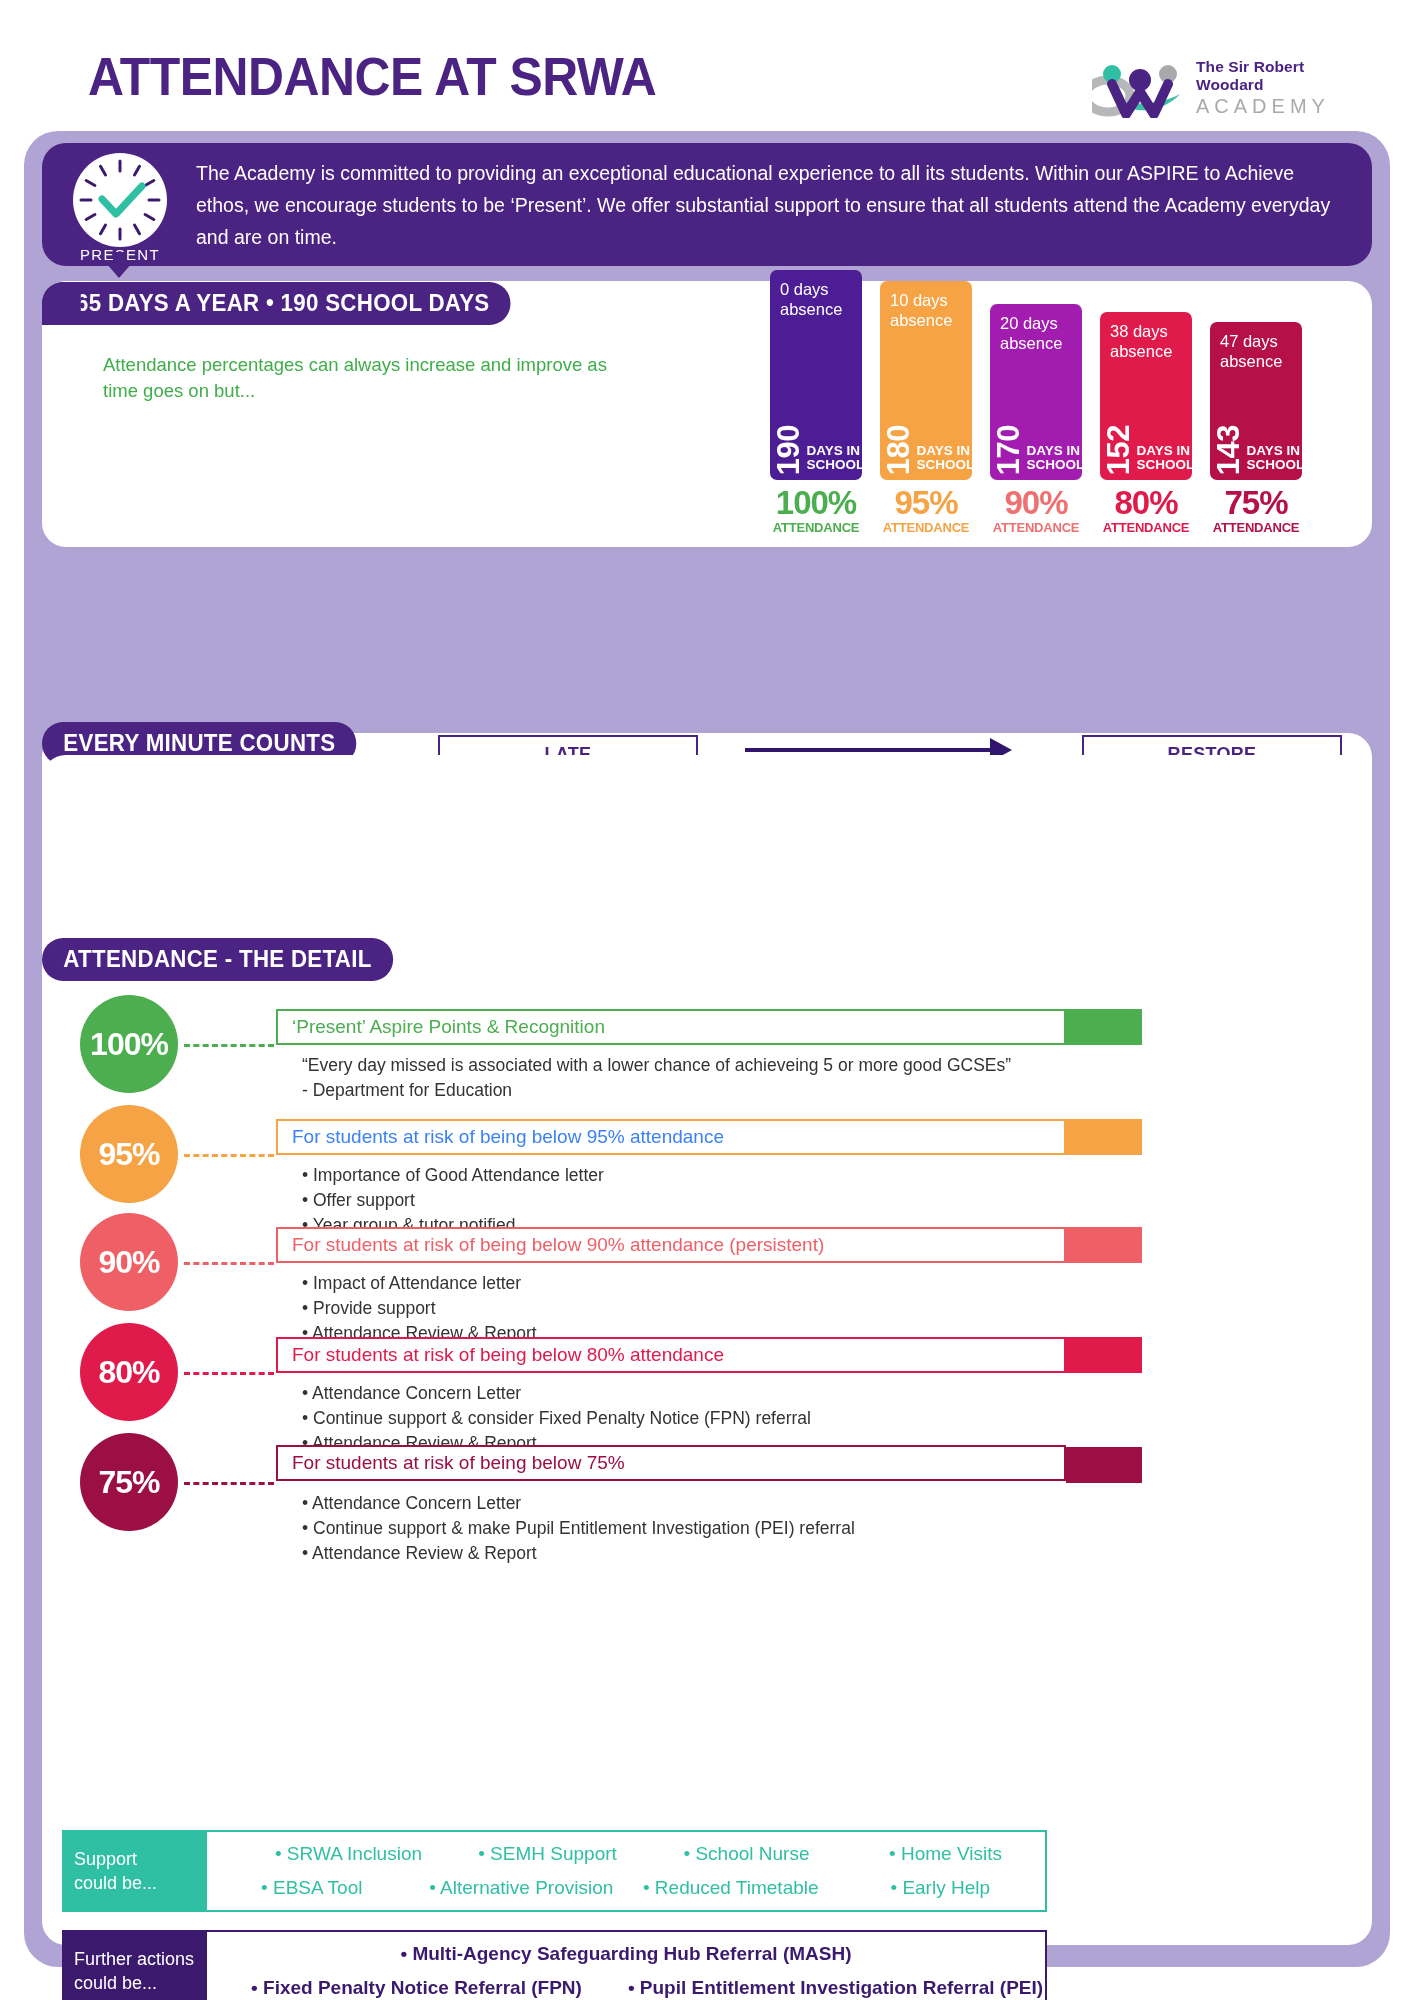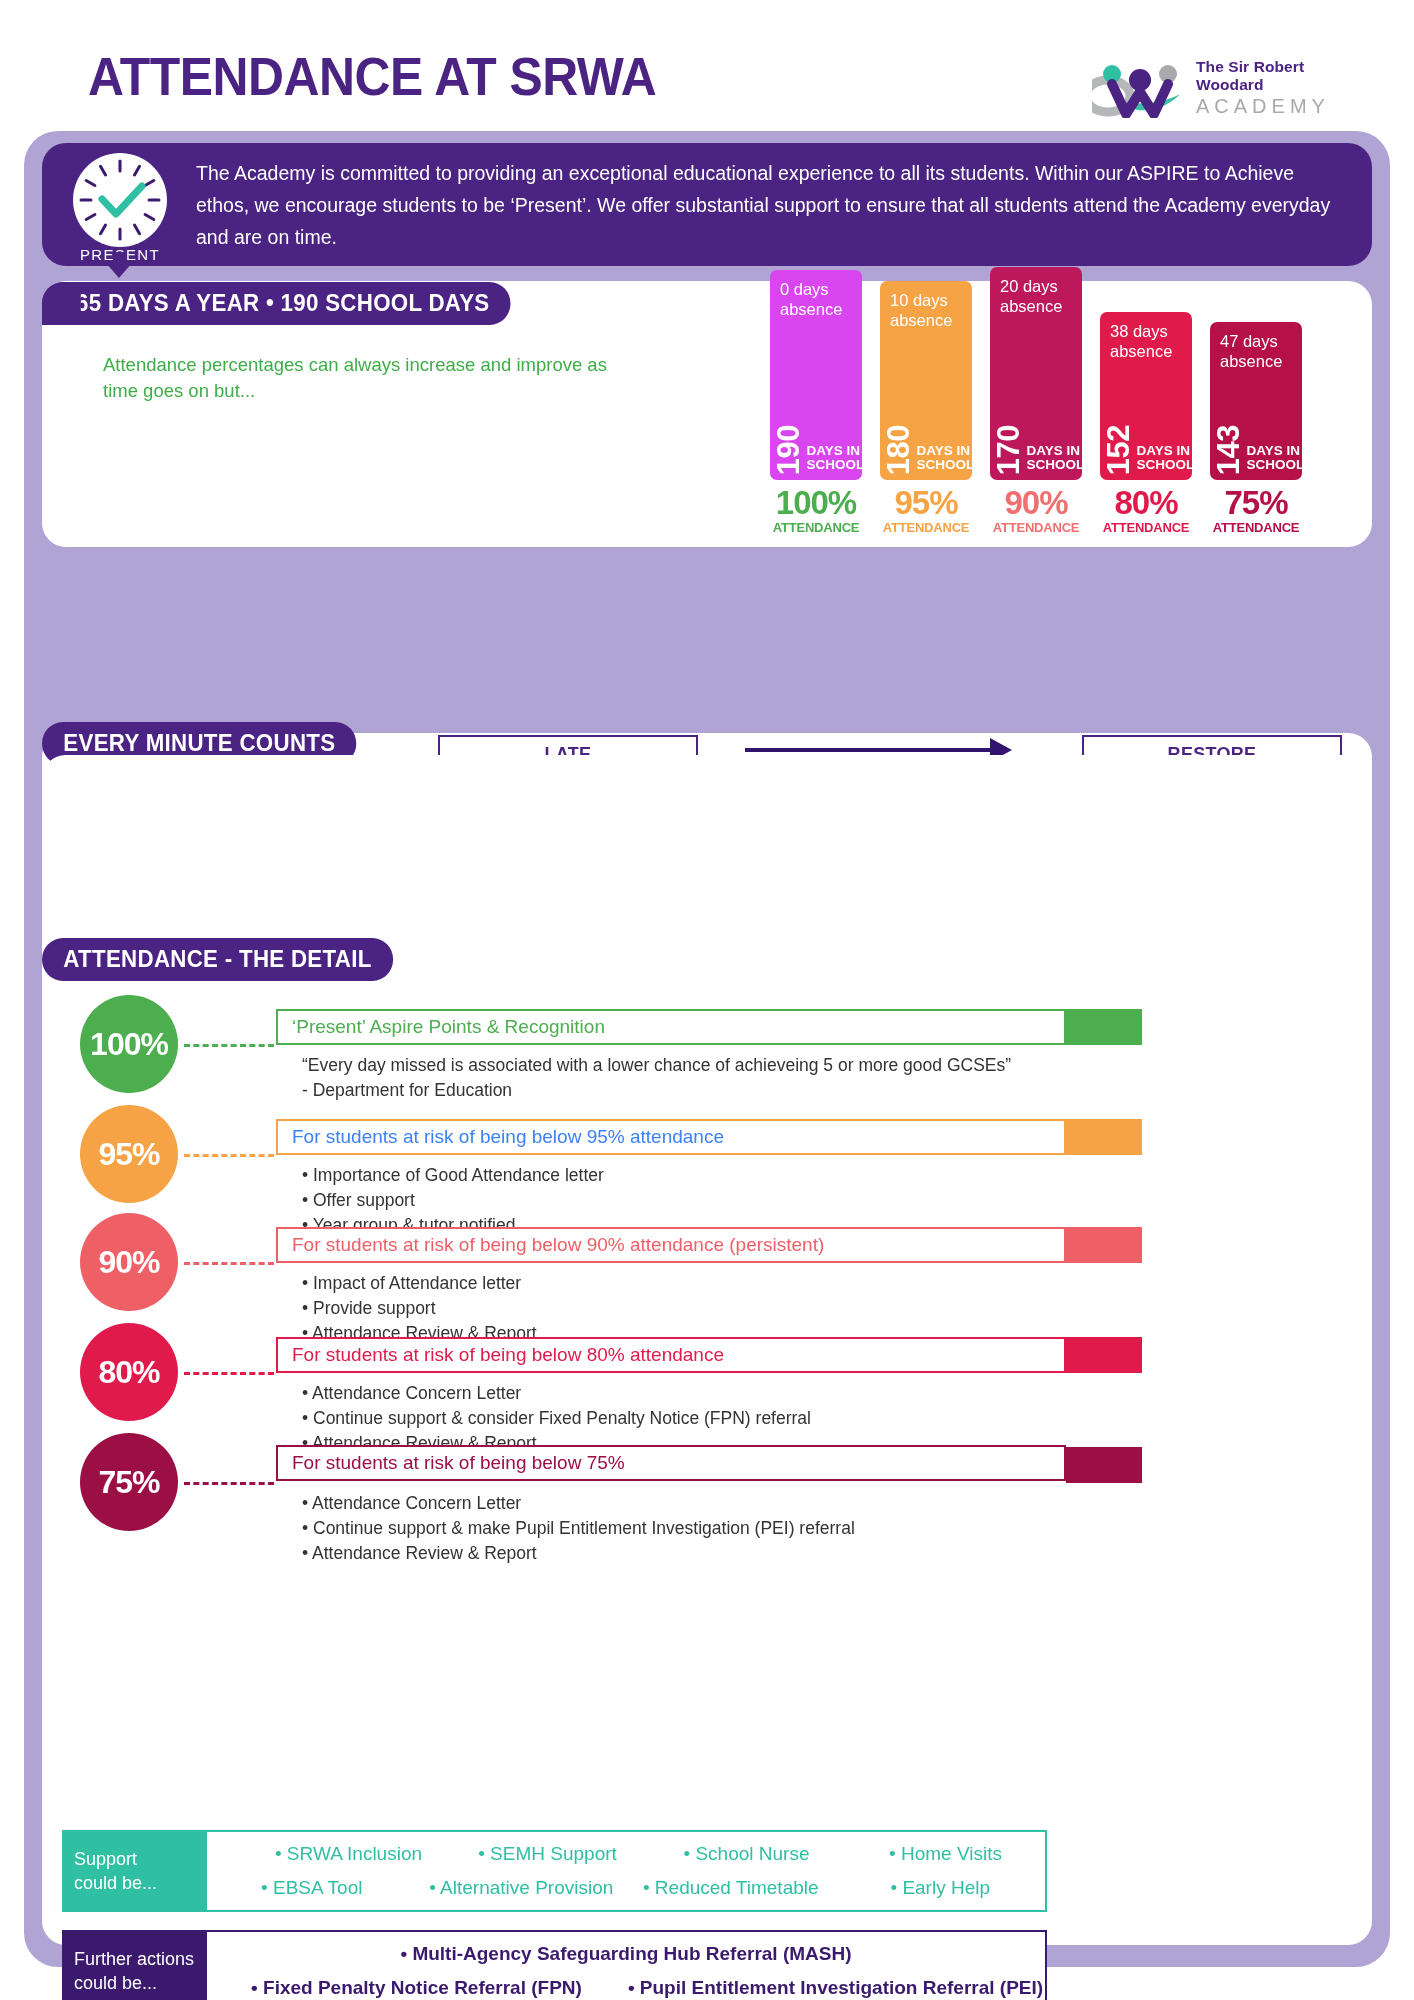--- a/index.html
+++ b/index.html
@@ -231,21 +231,21 @@
   <div class="arrow-down"></div>
 
   <div class="card1"></div>
   <div class="tab tab1">365 DAYS A YEAR • 190 SCHOOL DAYS</div>
   <div class="greenlead">Attendance percentages can always increase and improve as time goes on but...</div>
   <div class="bullets">
   </div>
 
   <div class="chart" id="chart">
       <div class="bar-col" style="left: 0px;">
-        <div class="bar" style="height: 210px; background: #d946ef; margin-top: -45px;">
+        <div class="bar" style="height: 210px; background: #4c1d95; margin-top: -45px;">
           <div class="bar-top">
             <div>0 days</div>
             <div>absence</div>
           </div>
           <div class="bar-bottom">
             <div class="bar-num">190</div>
             <div class="bar-dis">
               <div>DAYS IN</div>
               <div>SCHOOL</div>
             </div>
@@ -265,21 +265,21 @@
             <div class="bar-dis">
               <div>DAYS IN</div>
               <div>SCHOOL</div>
             </div>
           </div>
         </div>
         <div class="pct" style="color: rgb(245, 163, 68);">95%</div>
         <div class="pct-lab" style="color: rgb(245, 163, 68);">ATTENDANCE</div>
       </div>
       <div class="bar-col" style="left: 220px;">
-        <div class="bar" style="height: 213px; background: #be185d; margin-top: -23px;">
+        <div class="bar" style="height: 176px; background: #a21caf; margin-top: -23px;">
           <div class="bar-top">
             <div>20 days</div>
             <div>absence</div>
           </div>
           <div class="bar-bottom">
             <div class="bar-num">170</div>
             <div class="bar-dis">
               <div>DAYS IN</div>
               <div>SCHOOL</div>
             </div>

